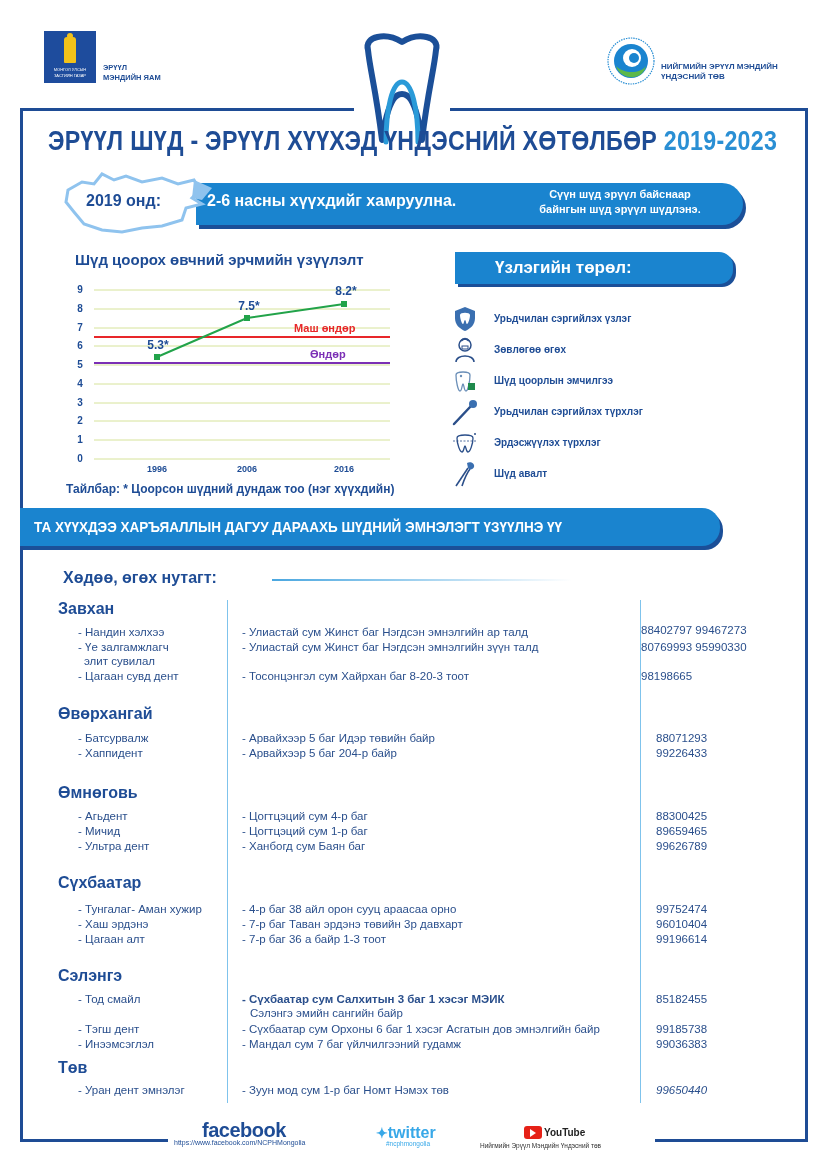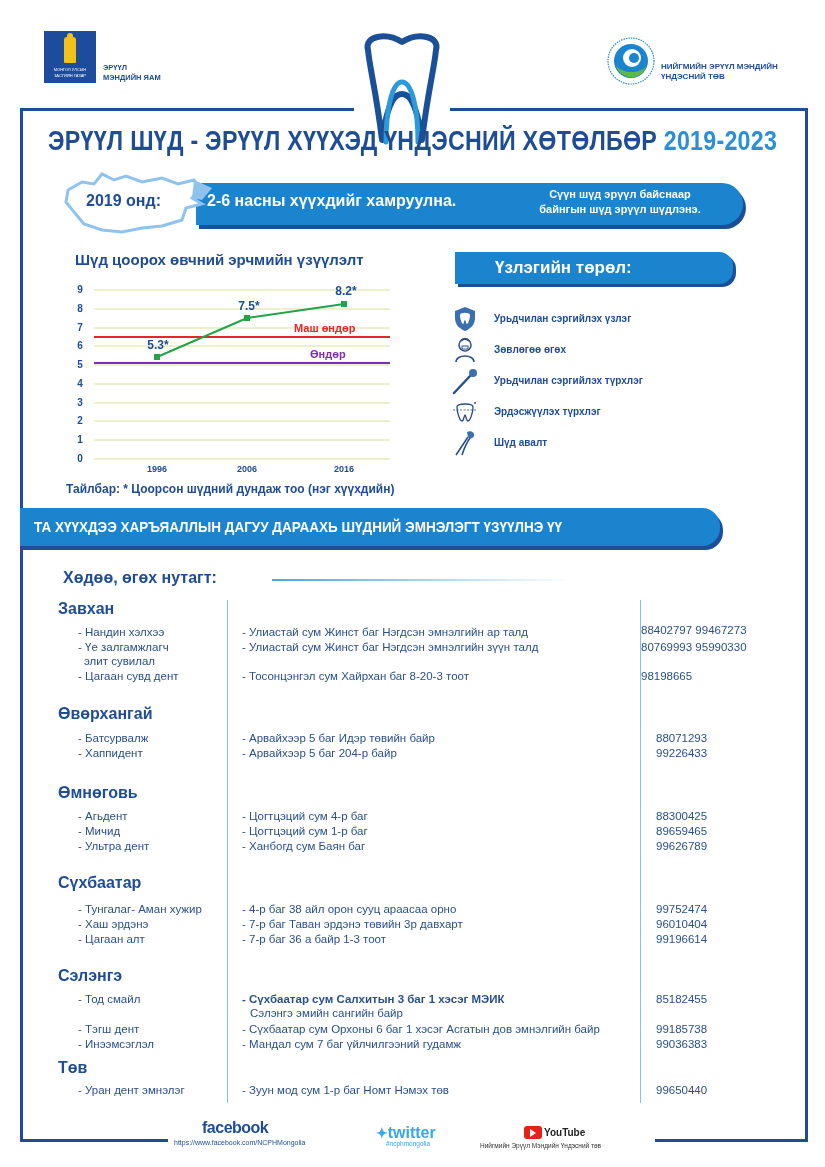--- a/index.html
+++ b/index.html
@@ -55,21 +55,21 @@
   .loc-heading-line { position: absolute; left: 272px; top: 579px; width: 300px; height: 2px; background: linear-gradient(to right, #4aa7e0, rgba(74,167,224,0)); }
   .col-sep { position: absolute; width: 1px; background: #7fc3ec; }
 
   .prov-name { position: absolute; left: 58px; font-size: 16px; font-weight: bold; color: #1e4c95; }
   .row { position: absolute; font-size: 11.5px; color: #2a4f8c; white-space: nowrap; line-height: 14px; }
   .row.c1 { left: 78px; }
   .row.c2 { left: 242px; }
   .row.c3 { left: 656px; }
 
   
-  .fb { position: absolute; left: 202px; top: 1119px; font-size: 16px; font-weight: bold; color: #1e4c95; letter-spacing: -0.5px; }
+  .fb { position: absolute; left: 202px; top: 1119px; font-size: 20px; font-weight: bold; color: #1e4c95; letter-spacing: -0.5px; }
   .fb-url { position: absolute; left: 174px; top: 1139px; font-size: 7px; color: #1e4c95; }
   .tw { position: absolute; left: 376px; top: 1124px; font-size: 16px; font-weight: bold; color: #38a8e8; }
   .tw-handle { position: absolute; left: 386px; top: 1140px; font-size: 6.5px; color: #38a8e8; }
   .yt { position: absolute; left: 524px; top: 1126px; font-size: 10px; font-weight: bold; color: #222; display: flex; align-items: center; }
   .yt-tag { position: absolute; left: 480px; top: 1142px; font-size: 6.5px; color: #333; }
 </style>
 </head>
 <body>
 
 <div class="frame-line" style="left:20px;top:108px;width:334px;height:3px;"></div>
@@ -189,20 +189,30 @@
           <circle cx="12" cy="8" r="6" fill="none" stroke="#2b4f8a" stroke-width="1.5"></circle>
           <path d="M8 4 C10 1, 14 1, 16 4" stroke="#2b4f8a" stroke-width="2" fill="none"></path>
           <path d="M3 25 C3 17, 21 17, 21 25" fill="none" stroke="#2b4f8a" stroke-width="1.5"></path>
           <rect x="9" y="9" width="6" height="3" fill="#fff" stroke="#2b4f8a" stroke-width="1"></rect>
         </svg>
     </span>
     <span class="tx">Зөвлөгөө өгөх</span>
   </div>
   <div class="exam-item">
     <span class="ic">
+      <svg width="26" height="24" viewBox="0 0 26 24">
+          <path d="M4 6 C4 2, 18 2, 18 6 C18 12, 16 22, 14 22 C12 22, 12 15, 11 15 C10 15, 10 22, 8 22 C6 22, 4 12, 4 6 Z" fill="none" stroke="#6b8fb8" stroke-width="1.3"></path>
+          <rect x="16" y="14" width="7" height="7" fill="#1f8a4c"></rect>
+          <circle cx="9" cy="7" r="1.2" fill="#6b8fb8"></circle>
+        </svg>
+    </span>
+    <span class="tx">Шүд цоорлын эмчилгээ</span>
+  </div>
+  <div class="exam-item">
+    <span class="ic">
       <svg width="28" height="28" viewBox="0 0 28 28">
           <path d="M3 26 L20 8" stroke="#2b4f8a" stroke-width="2.5" stroke-linecap="round"></path>
           <circle cx="22" cy="6" r="4" fill="#3a6fb0"></circle>
         </svg>
     </span>
     <span class="tx">Урьдчилан сэргийлэх түрхлэг</span>
   </div>
   <div class="exam-item">
     <span class="ic">
       <svg width="26" height="24" viewBox="0 0 26 24">
@@ -284,21 +294,21 @@
 <div class="row c1" style="top:1022px;">- Тэгш дент</div>
 <div class="row c2" style="top:1022px;">- Сүхбаатар сум Орхоны 6 баг 1 хэсэг Асгатын дов эмнэлгийн байр</div>
 <div class="row c3" style="top:1022px;">99185738</div>
 <div class="row c1" style="top:1037px;">- Инээмсэглэл</div>
 <div class="row c2" style="top:1037px;">- Мандал сум 7 баг үйлчилгээний гудамж</div>
 <div class="row c3" style="top:1037px;">99036383</div>
 
 <div class="prov-name" style="top:1059px;">Төв</div>
 <div class="row c1" style="top:1083px;">- Уран дент эмнэлэг</div>
 <div class="row c2" style="top:1083px;">- Зуун мод сум 1-р баг Номт  Нэмэх төв</div>
-<div class="row c3" style="top:1083px;">99650440</div>
+<div class="row c3" style="top:1083px;font-style:italic;">99650440</div>
 
 <div class="fb">facebook</div>
 <div class="fb-url">https://www.facebook.com/NCPHMongolia</div>
 <div class="tw">
   <span style="font-size:14px;">✦</span><span>twitter</span>
 </div>
 <div class="tw-handle">#ncphmongolia</div>
 <div class="yt">
   <span style="display:inline-flex;width:18px;height:13px;background:#e62117;border-radius:3px;align-items:center;justify-content:center;margin-right:2px;">
     <span style="width:0;height:0;border-left:6px solid #fff;border-top:4px solid transparent;border-bottom:4px solid transparent;"></span>

